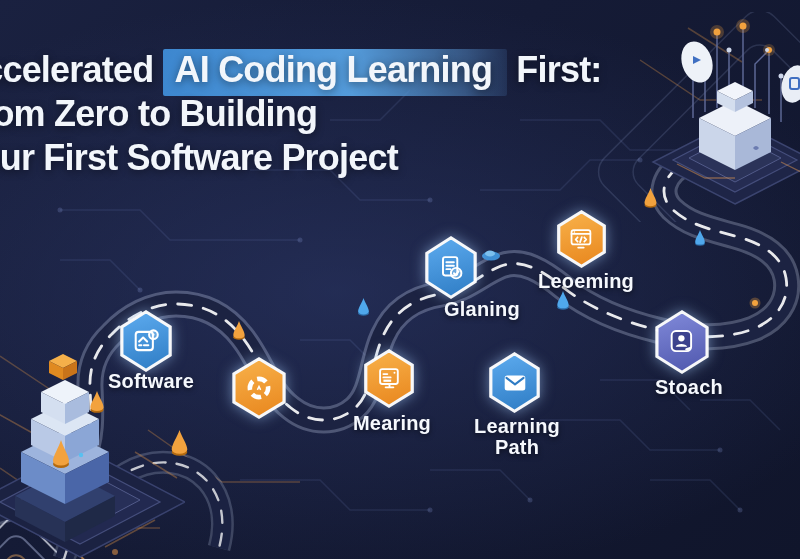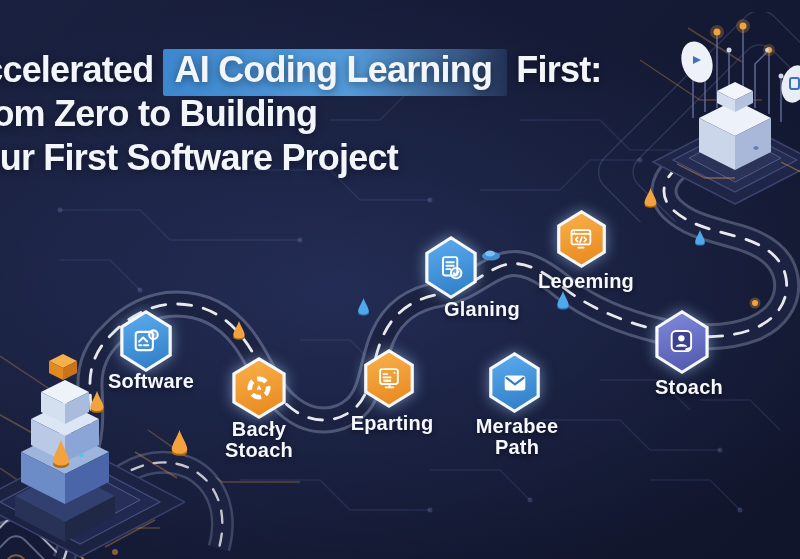--- a/index.html
+++ b/index.html
@@ -248,42 +248,38 @@
   <div class="hex hex-orange pos-bacly">
     <div class="hex-outer">
         <div class="hex-inner">
       <svg width="32" height="32" viewBox="0 0 28 28" fill="none" stroke="#fff">
         <circle cx="14" cy="14" r="8" stroke-width="4" stroke-dasharray="8.4 4.2" stroke-dashoffset="2"></circle>
         <path d="M12.6 15.6 L14 12.6 L15.4 15.6" stroke-width="1.3"></path>
       </svg>
     </div>
       </div>
   </div>
-  <div class="m-label lbl-bacly">
-    <div>Bacły</div>
-      <div>Stoach</div>
-  </div>
 
   <div class="hex hex-orange pos-eparting">
     <div class="hex-outer">
         <div class="hex-inner">
       <svg width="31" height="31" viewBox="0 0 28 28" fill="none" stroke="#fff" stroke-width="1.7" stroke-linecap="round">
         <rect x="5.5" y="5.5" width="16" height="13.5" rx="2"></rect>
         <line x1="8.5" y1="10" x2="12" y2="10"></line>
         <line x1="8.5" y1="13" x2="15" y2="13"></line>
         <rect x="8.5" y="15" width="7" height="2" fill="#fff" stroke="none"></rect>
         <circle cx="18.5" cy="8.8" r="0.9" fill="#fff" stroke="none"></circle>
         <line x1="14" y1="19" x2="14" y2="21.2"></line>
         <line x1="10.5" y1="22" x2="17.5" y2="22"></line>
       </svg>
     </div>
       </div>
   </div>
   <div class="m-label lbl-eparting">
-    <div>Eparting</div>
+    <div>Mearing</div>
       <div></div>
   </div>
 
   <div class="hex hex-blue pos-glaning">
     <div class="hex-outer">
         <div class="hex-inner">
       <svg width="32" height="32" viewBox="0 0 28 28" fill="none" stroke="#fff" stroke-width="1.7" stroke-linecap="round" stroke-linejoin="round">
         <rect x="7" y="4.5" width="12.5" height="16" rx="1.8"></rect>
         <line x1="10" y1="9" x2="16.5" y2="9"></line>
             <line x1="10" y1="12" x2="16.5" y2="12"></line>
@@ -303,21 +299,21 @@
     <div class="hex-outer">
         <div class="hex-inner">
       <svg width="32" height="32" viewBox="0 0 28 28">
         <rect x="5" y="7.5" width="18" height="13" rx="2.2" fill="#fff"></rect>
         <path d="M6.5 9.5 L14 15.2 L21.5 9.5" stroke="#2f7cc4" stroke-width="1.8" fill="none" stroke-linecap="round" stroke-linejoin="round"></path>
       </svg>
     </div>
       </div>
   </div>
   <div class="m-label lbl-merabee">
-    <div>Merabee</div>
+    <div>Learning</div>
       <div>Path</div>
   </div>
 
   <div class="hex hex-orange pos-leoeming">
     <div class="hex-outer">
         <div class="hex-inner">
       <svg width="31" height="31" viewBox="0 0 28 28" fill="none" stroke="#fff" stroke-width="1.6" stroke-linecap="round" stroke-linejoin="round">
         <rect x="5" y="5.5" width="17" height="13" rx="2"></rect>
         <line x1="5" y1="9" x2="22" y2="9"></line>
         <circle cx="7.6" cy="7.3" r="0.7" fill="#fff" stroke="none"></circle>

